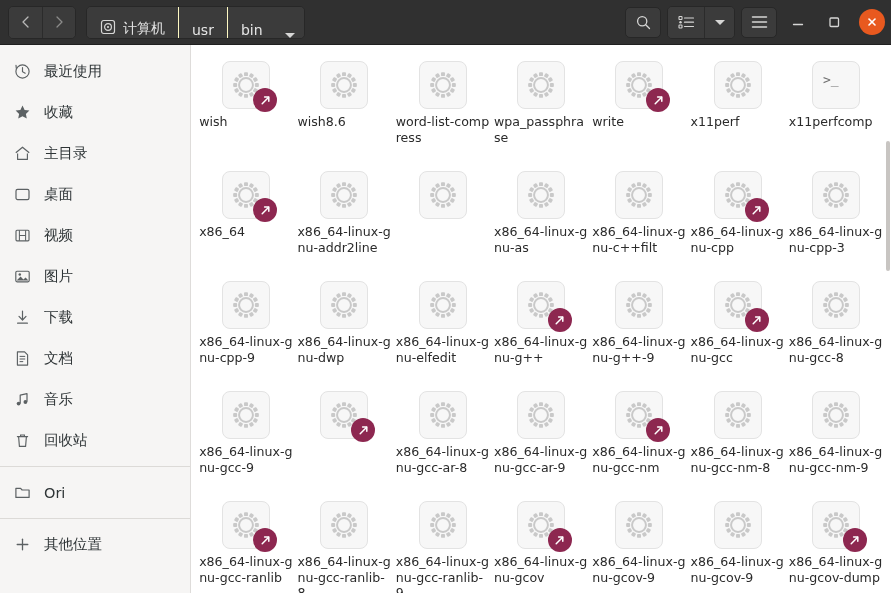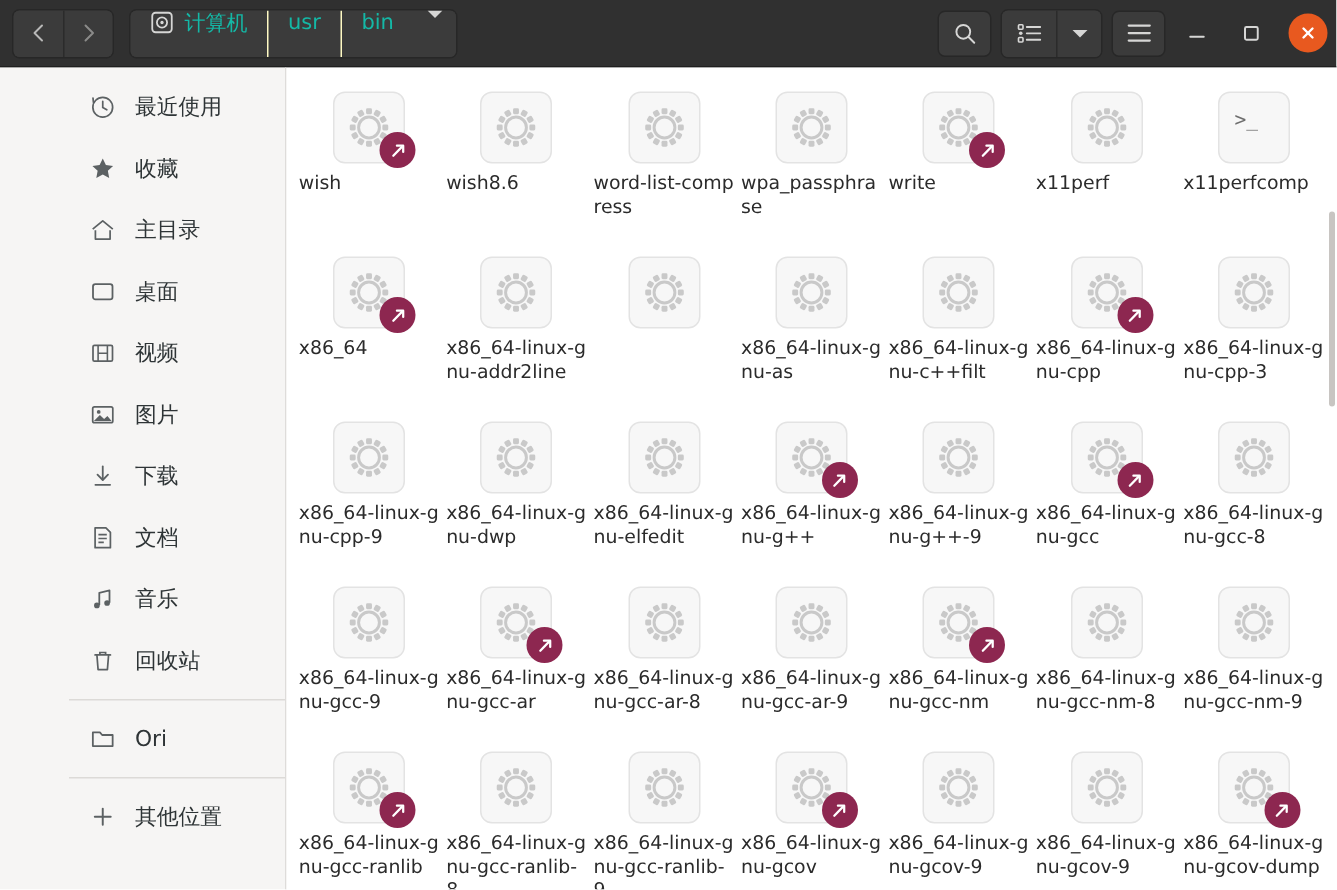--- a/index.html
+++ b/index.html
@@ -25,22 +25,22 @@
   .navgroup { display: flex; border-radius: 5px; overflow: hidden; background: #3b3b3b; border: 1px solid #272727; }
   .navgroup .nbtn {
     width: 33px; height: 31px; display: flex; align-items: center; justify-content: center;
     background: #3b3b3b; cursor: pointer;
   }
   .navgroup .nbtn + .nbtn { border-left: 1px solid #2b2b2b; }
   .navgroup .nbtn svg { display: block; }
 
   .crumbs { display: flex; border-radius: 5px; overflow: hidden; background: #3b3b3b; border: 1px solid #272727; }
   .crumb {
-    height: 31px; display: flex; align-items: flex-start; gap: 7px;
-    padding: 0 13px; color: #14b8a6; font-size: 14px; background: #3b3b3b; cursor: pointer;
+    height: 31px; display: flex; align-items: flex-end; gap: 7px;
+    padding: 0 13px; color: #e5e5e5; font-size: 14px; background: #3b3b3b; cursor: pointer;
     white-space: nowrap;
   }
   .crumb + .crumb { border-left: 1px solid #fef9c3; }
   .crumb.with-caret { padding-right: 9px; gap: 22px; }
   .caret { width: 0; height: 0; border-left: 5px solid transparent; border-right: 5px solid transparent; border-top: 5px solid #d6d6d5; }
 
   .tbtn {
     width: 36px; height: 31px; border-radius: 5px; background: #3b3b3b; border: 1px solid #272727;
     display: flex; align-items: center; justify-content: center; cursor: pointer;
   }
@@ -53,21 +53,20 @@
 
   
   .body { flex: 1; display: flex; min-height: 0; }
 
   .sidebar {
     width: 191px; flex: 0 0 191px;
     background: #f6f5f4;
     border-right: 1px solid #dedcda;
     padding-top: 6px;
     overflow: hidden;
-    padding-left: 46px;
   }
   .side-item {
     height: 41px; display: flex; align-items: center; gap: 13px;
     padding: 0 12px 0 14px; cursor: pointer; color: #2e3436; font-size: 14.5px;
   }
   .side-item .ico { width: 17px; height: 17px; flex: 0 0 17px; display: flex; align-items: center; justify-content: center; color: #5c6163; }
   .side-sep { height: 1px; background: #dcdad7; margin: 5px 0; }
 
   .filearea { flex: 1; background: #ffffff; position: relative; overflow: hidden; }
   .grid {
@@ -930,21 +929,20 @@
                   </g>
                 </svg>
               </div>
               <div class="badge" style="background: rgb(141, 39, 80);">
                 <svg width="13" height="13" viewBox="0 0 13 13">
                   <path d="M3.2 9.8 L9.4 3.4" stroke="#ffffff" stroke-width="1.5" stroke-linecap="round"></path>
                   <path d="M5.6 3.1 H9.8 V7.3" fill="none" stroke="#ffffff" stroke-width="1.5" stroke-linecap="round" stroke-linejoin="round"></path>
                 </svg>
               </div>
             </div>
-            <div class="label">x86_64-linux-gnu-gcc-ar</div>
           </div>
           <div class="cell">
             <div class="iconwrap">
               <div class="tile">
                 <svg width="30" height="30" viewBox="0 0 32 32">
                   <g fill="none" stroke="#c9c9c9" stroke-width="2.1">
                     <circle cx="16" cy="16" r="7.4"></circle>
                   </g>
                   <g fill="#c9c9c9">
                     <rect x="25.5" y="13.9" width="4.2" height="4.2" rx="1" transform="rotate(0 27.6 16)"></rect>

